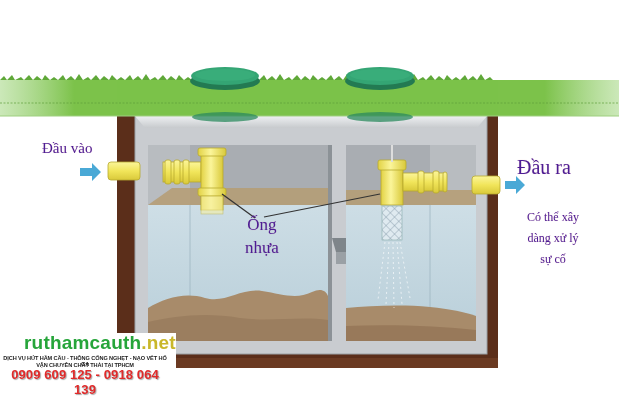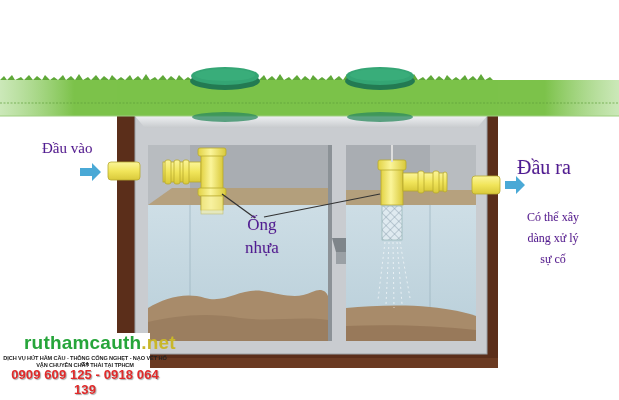--- a/index.html
+++ b/index.html
@@ -3,21 +3,21 @@
 <meta charset="utf-8">
 <style>
   html,body{margin:0;padding:0;background:#ffffff;}
   body{width:619px;height:400px;position:relative;overflow:hidden;font-family:"Liberation Serif","DejaVu Serif",serif;}
   #diagram{position:absolute;left:0;top:0;width:619px;height:400px;}
   .lbl{position:absolute;color:#4c1d95;font-family:"Liberation Serif","DejaVu Serif",serif;text-shadow:0 0 1px rgba(215,38,46,0.2);white-space:nowrap;}
   #lbl-in{left:42px;top:140px;font-size:15px;}
   #lbl-out{left:517px;top:148px;font-size:20px;margin-top:8px;}
   #lbl-note{left:497px;top:207px;width:112px;font-size:12px;line-height:21px;text-align:center;white-space:normal;}
   #lbl-pipe{left:245px;top:213px;font-size:17px;line-height:23px;text-align:center;}
-  #logo{position:absolute;left:0;top:333px;width:150px;height:46px;background:#ffffff;}
+  #logo{position:absolute;left:0;top:333px;width:176px;height:46px;background:#ffffff;}
   #logo .brand{position:absolute;left:24px;top:-1px;font-family:"Liberation Sans","DejaVu Sans",sans-serif;font-weight:bold;font-size:19px;letter-spacing:0.2px;}
   #logo .brand .b1{color:#26a53a;}
   #logo .brand .b2{color:#c9b72a;}
   #logo .line1,#logo .line2{position:absolute;left:0;width:170px;text-align:center;font-family:"Liberation Sans","DejaVu Sans",sans-serif;font-size:5.6px;font-weight:bold;color:#222;letter-spacing:-0.1px;}
   #logo .line1{top:22px;}
   #logo .line2{top:29px;}
   #logo .phone{position:absolute;left:0;top:34px;width:170px;text-align:center;font-family:"Liberation Sans","DejaVu Sans",sans-serif;font-weight:bold;font-size:13px;color:#e02a2a;letter-spacing:0.1px;text-shadow:1px 1px 1px rgba(0,0,0,0.35);}
 </style>
 </head>
 <body>

